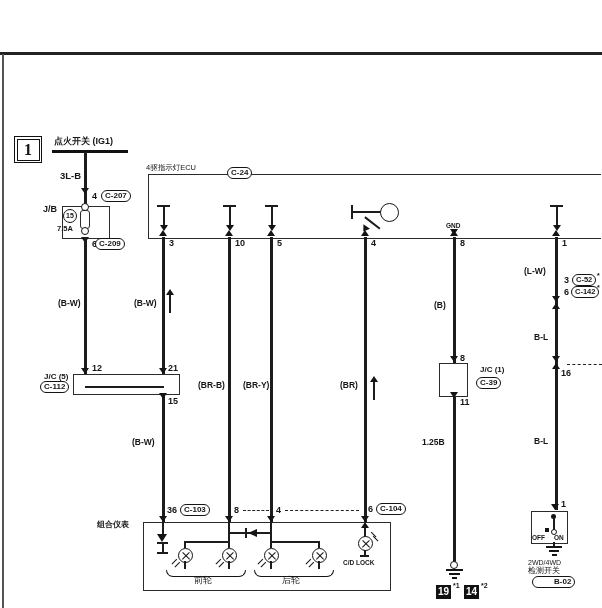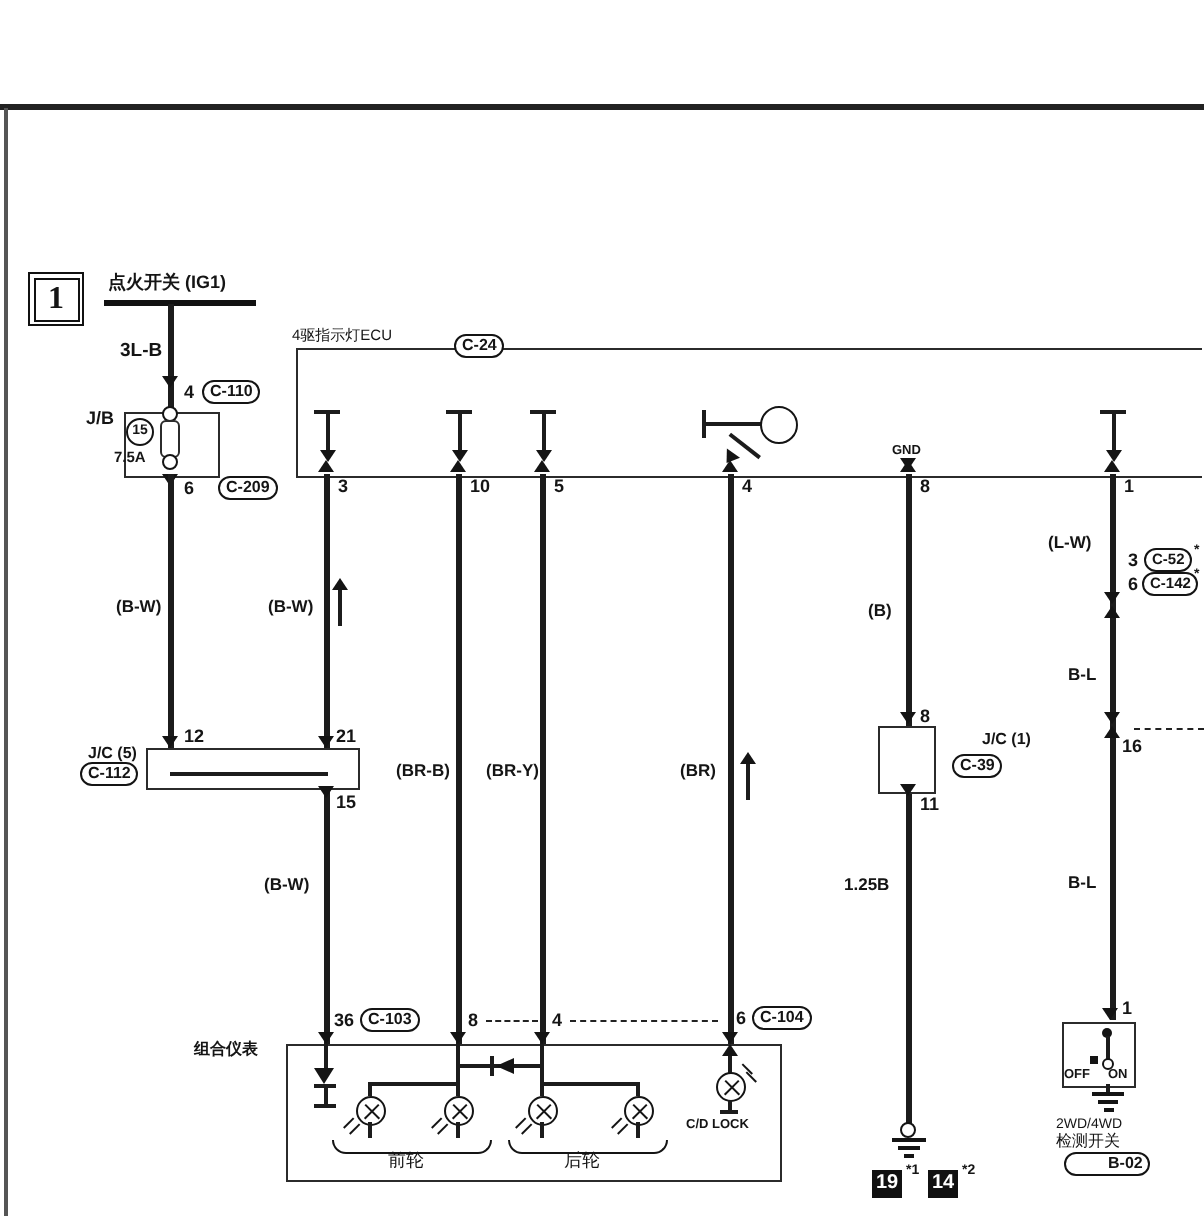--- a/index.html
+++ b/index.html
@@ -53,32 +53,32 @@
   <div class="marker">
     <div class="inner">1</div>
   </div>
 
   <div class="lbl" style="left:54px;top:137px;font-size:9px;">点火开关 (IG1)</div>
   <div class="rule" style="left:52px;top:150px;width:76px;height:2.5px;background:#111;"></div>
   <div class="wire v" style="left:84px;top:152px;height:57px;"></div>
   <div class="lbl" style="left:60px;top:171px;font-size:9.5px;">3L-B</div>
   <div class="tri d" style="left:81px;top:188px;"></div>
   <div class="pin" style="left:92px;top:192px;">4</div>
-  <div class="pill" style="left:101px;top:190px;">C-110</div>
+  <div class="pill" style="left:101px;top:190px;">C-207</div>
 
   <div class="box" style="left:62px;top:206px;width:46px;height:31px;"></div>
   <div class="lbl" style="left:43px;top:205px;font-size:9px;">J/B</div>
   <div class="circ" style="left:81px;top:203px;width:6px;height:6px;"></div>
   <div class="box" style="left:80px;top:210px;width:8px;height:17px;border-radius:3px;border-width:1.3px;"></div>
   <div class="circ" style="left:81px;top:227px;width:6px;height:6px;"></div>
   <div class="circ" style="left:63px;top:209px;width:12px;height:12px;text-align:center;font-size:7px;font-weight:bold;line-height:12px;">15</div>
   <div class="note" style="left:57px;top:225px;font-size:7.5px;">7.5A</div>
   <div class="tri d" style="left:81px;top:237px;"></div>
   <div class="pin" style="left:92px;top:240px;">6</div>
-  <div class="pill" style="left:109px;top:238px;">C-209</div>
+  <div class="pill" style="left:95px;top:238px;">C-209</div>
   <div class="wire v" style="left:84px;top:237px;height:138px;"></div>
 
   <div class="box" style="left:148px;top:174px;width:452px;height:63px;border-right:none;"></div>
   <div class="lbl cn75" style="left:146px;top:163px;font-weight:normal;text-align:right;">4驱指示灯ECU</div>
   <div class="pill" style="left:227px;top:167px;">C-24</div>
 
   <div class="hthin" style="left:157px;top:205px;width:13px;"></div>
   <div class="vthin" style="left:163px;top:206px;height:20px;"></div>
   <div class="tri d" style="left:160px;top:225px;"></div>
   <div class="hthin" style="left:223px;top:205px;width:13px;"></div>
@@ -163,21 +163,21 @@
   <div class="pin" style="left:168px;top:364px;">21</div>
   <div class="pin" style="left:168px;top:397px;">15</div>
   <div class="lbl cn8" style="left:44px;top:372px;">J/C (5)</div>
   <div class="pill" style="left:40px;top:381px;text-align:center;">C-112</div>
 
   <div class="box" style="left:439px;top:363px;width:27px;height:32px;"></div>
   <div class="tri d" style="left:450px;top:356px;"></div>
   <div class="tri d" style="left:450px;top:392px;"></div>
   <div class="pin" style="left:460px;top:354px;">8</div>
   <div class="pin" style="left:460px;top:398px;">11</div>
-  <div class="lbl cn8" style="left:491px;top:365px;">J/C (1)</div>
+  <div class="lbl cn8" style="left:480px;top:365px;">J/C (1)</div>
   <div class="pill" style="left:476px;top:377px;">C-39</div>
 
   <div class="box" style="left:143px;top:522px;width:246px;height:67px;"></div>
   <div class="lbl cn8" style="left:97px;top:520px;">组合仪表</div>
   <div class="tri d" style="left:159px;top:516px;"></div>
   <div class="tri d" style="left:225px;top:516px;"></div>
   <div class="tri d" style="left:267px;top:516px;"></div>
   <div class="tri d" style="left:361px;top:516px;"></div>
   <div class="pin" style="left:167px;top:506px;">36</div>
   <div class="pill" style="left:180px;top:504px;">C-103</div>

